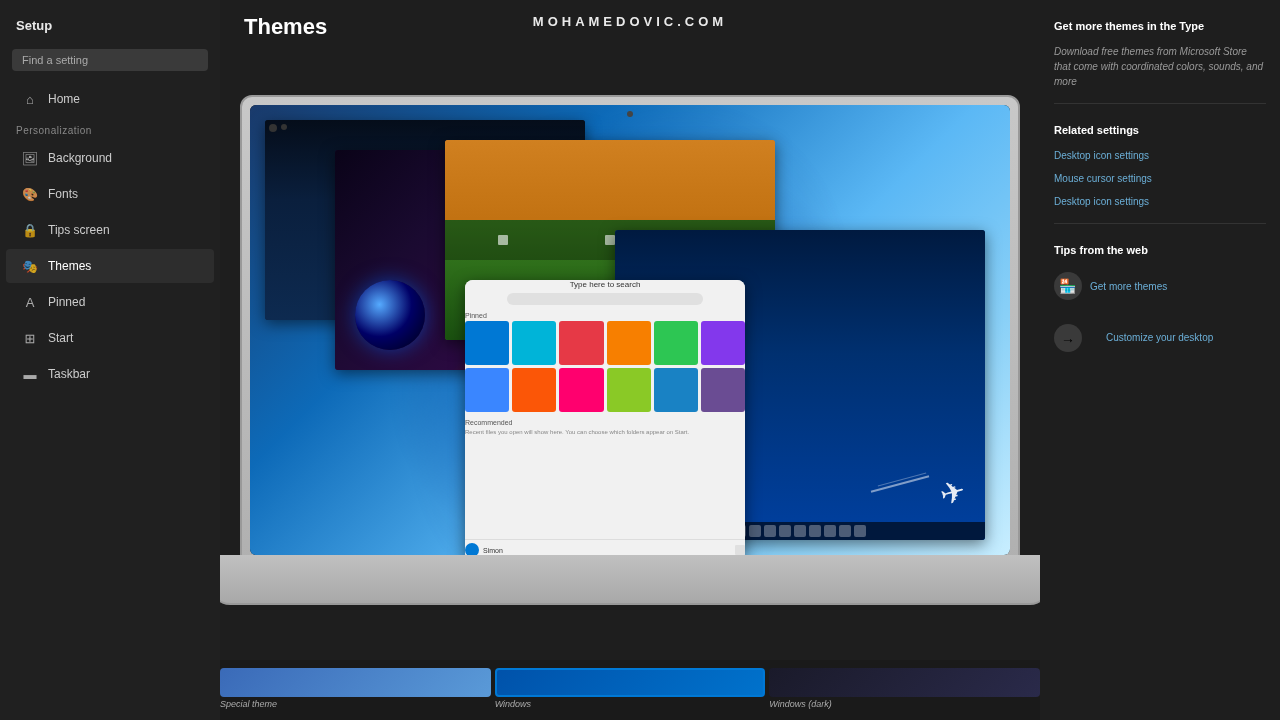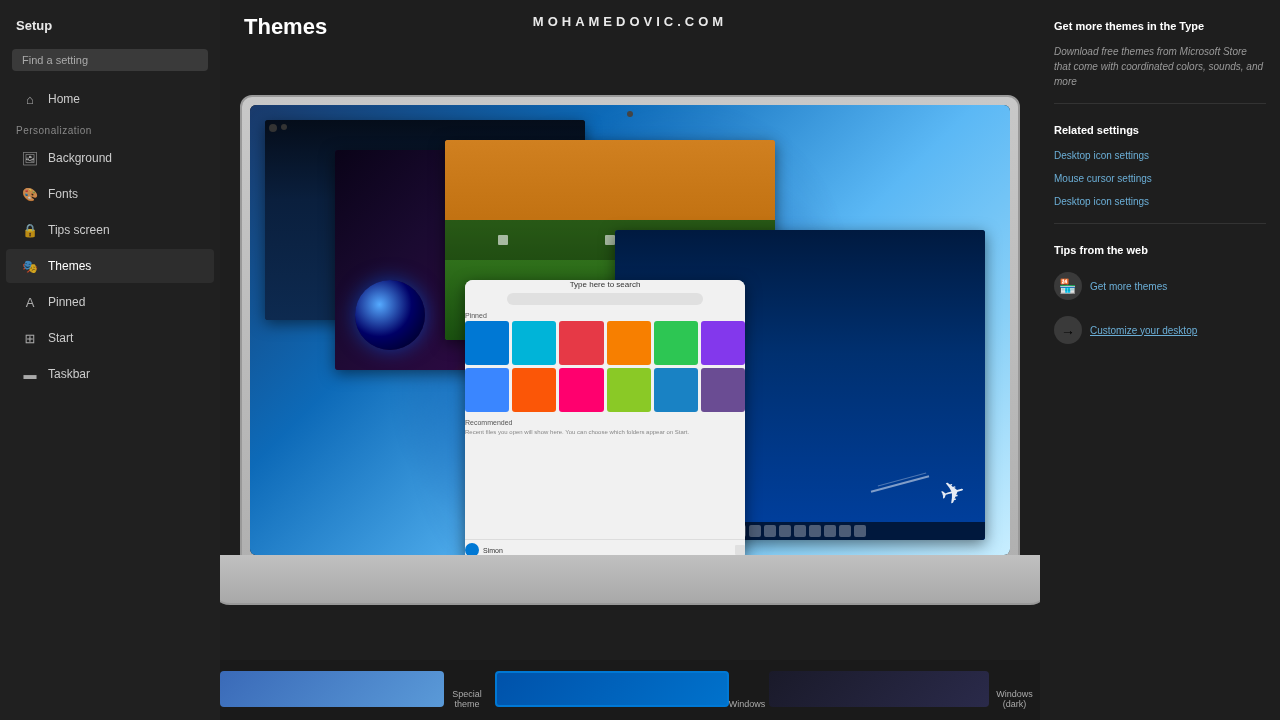--- a/index.html
+++ b/index.html
@@ -322,26 +322,27 @@
       display: flex;
       align-items: center;
       gap: 4px;
       padding: 8px 0;
     }
 
     .theme-option {
       flex: 1;
       height: 44px;
       display: flex;
-      flex-direction: row;
-      align-items: flex-end;
+      flex-direction: column;
+      align-items: flex-start;
       justify-content: flex-end;
       padding-bottom: 3px;
       cursor: pointer;
       position: relative;
+      font-style: italic;
     }
 
     .theme-option-preview {
       width: 100%;
       height: 36px;
       border-radius: 4px;
       margin-bottom: 2px;
     }
 
     .theme-option-label {
@@ -651,15 +652,15 @@
 
   <div class="right-section-title">Tips from the web</div>
 
   <div class="right-icon-row">
     <div class="right-icon-circle">🏪</div>
     <a class="right-link" style="margin:0;">Get more themes</a>
   </div>
 
   <div class="right-icon-row">
     <div class="right-icon-circle">→</div>
-    <a class="right-link" style="margin:0;text-decoration:underline;">Customize your desktop</a>
+    <a class="right-link" style="margin:16px;">Customize your desktop</a>
   </div>
 </div>
 
 </body></html>

